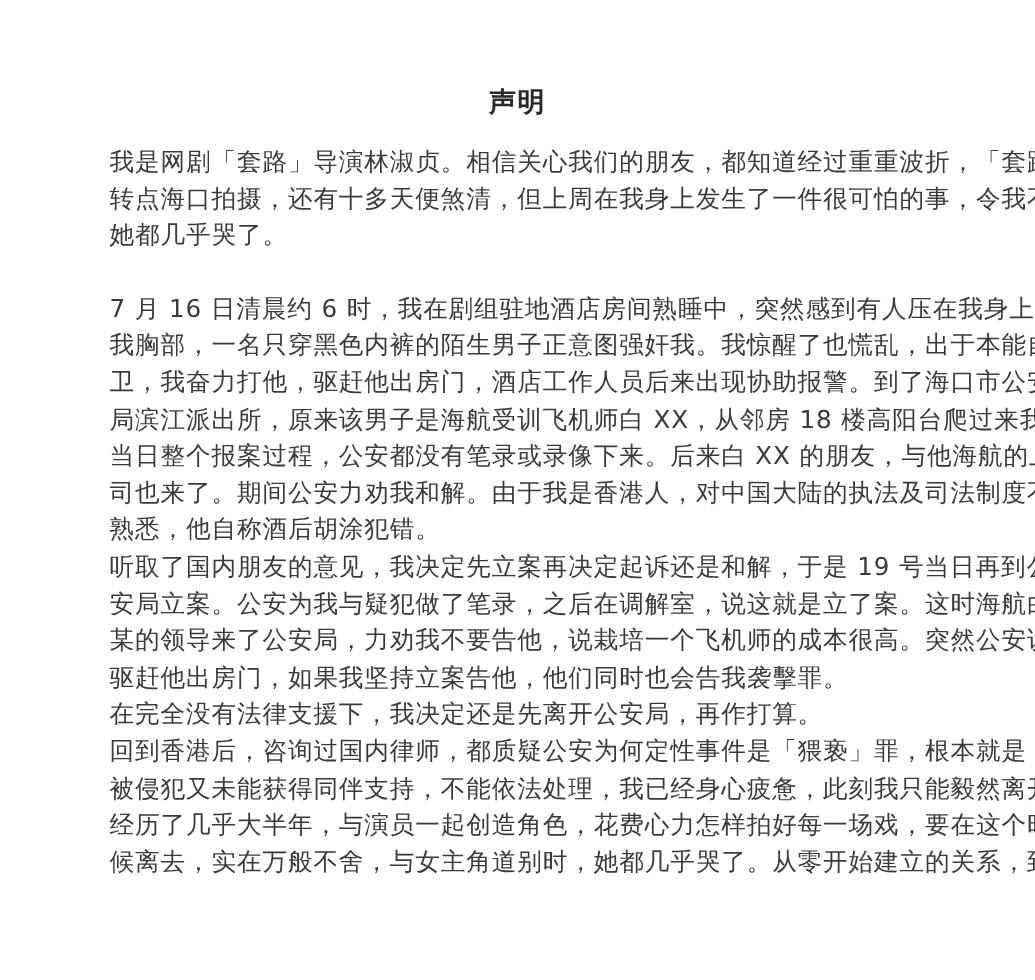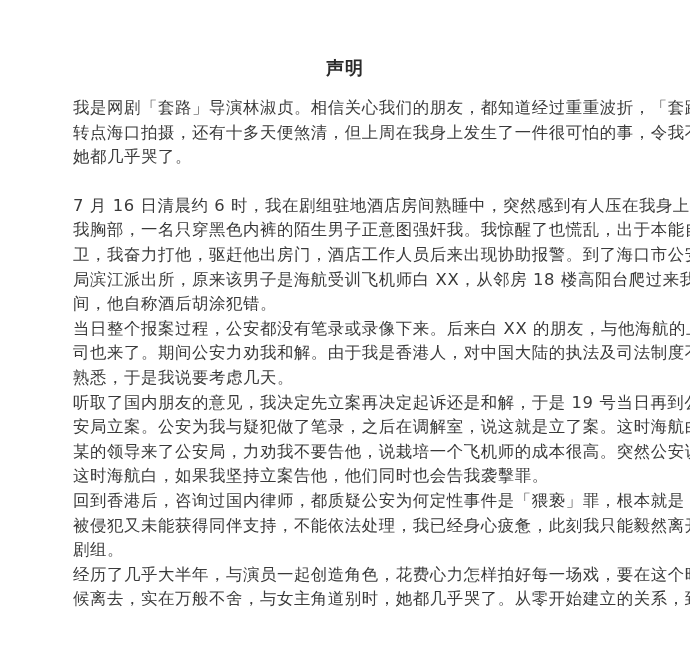--- a/index.html
+++ b/index.html
@@ -25,44 +25,45 @@
       <div class="line">转点海口拍摄，还有十多天便煞清，但上周在我身上发生了一件很可怕的事，令我不</div>
       <div class="line">她都几乎哭了。</div>
     </div>
     <div class="gap"></div>
 
     <div>
       <div class="line">7 月 16 日清晨约 6 时，我在剧组驻地酒店房间熟睡中，突然感到有人压在我身上摸</div>
       <div class="line">我胸部，一名只穿黑色内裤的陌生男子正意图强奸我。我惊醒了也慌乱，出于本能自</div>
       <div class="line">卫，我奋力打他，驱赶他出房门，酒店工作人员后来出现协助报警。到了海口市公安</div>
       <div class="line">局滨江派出所，原来该男子是海航受训飞机师白 XX，从邻房 18 楼高阳台爬过来我房</div>
-      <div class="line">间，他自称酒后胡涂犯错。</div>
     </div>
 
     <div>
       <div class="line">当日整个报案过程，公安都没有笔录或录像下来。后来白 XX 的朋友，与他海航的上</div>
       <div class="line">司也来了。期间公安力劝我和解。由于我是香港人，对中国大陆的执法及司法制度不</div>
-      <div class="line">熟悉，于是我说要考虑几天。</div>
+      <div class="line">熟悉，他自称酒后胡涂犯错。</div>
     </div>
 
     <div>
       <div class="line">听取了国内朋友的意见，我决定先立案再决定起诉还是和解，于是 19 号当日再到公</div>
       <div class="line">安局立案。公安为我与疑犯做了笔录，之后在调解室，说这就是立了案。这时海航白</div>
       <div class="line">某的领导来了公安局，力劝我不要告他，说栽培一个飞机师的成本很高。突然公安说</div>
-      <div class="line">这时海航白，如果我坚持立案告他，他们同时也会告我袭擊罪。</div>
+      <div class="line">驱赶他出房门，如果我坚持立案告他，他们同时也会告我袭擊罪。</div>
     </div>
 
+    <div>
+      <div class="line">在完全没有法律支援下，我决定还是先离开公安局，再作打算。</div>
+    </div>
 
     <div>
       <div class="line">回到香港后，咨询过国内律师，都质疑公安为何定性事件是「猥亵」罪，根本就是「入</div>
     </div>
 
     <div>
       <div class="line">被侵犯又未能获得同伴支持，不能依法处理，我已经身心疲惫，此刻我只能毅然离开</div>
-      <div class="line">剧组。</div>
     </div>
 
     <div>
       <div class="line">经历了几乎大半年，与演员一起创造角色，花费心力怎样拍好每一场戏，要在这个时</div>
       <div class="line">候离去，实在万般不舍，与女主角道别时，她都几乎哭了。从零开始建立的关系，到</div>
 
     </div>
 
   </div>
 </div>

